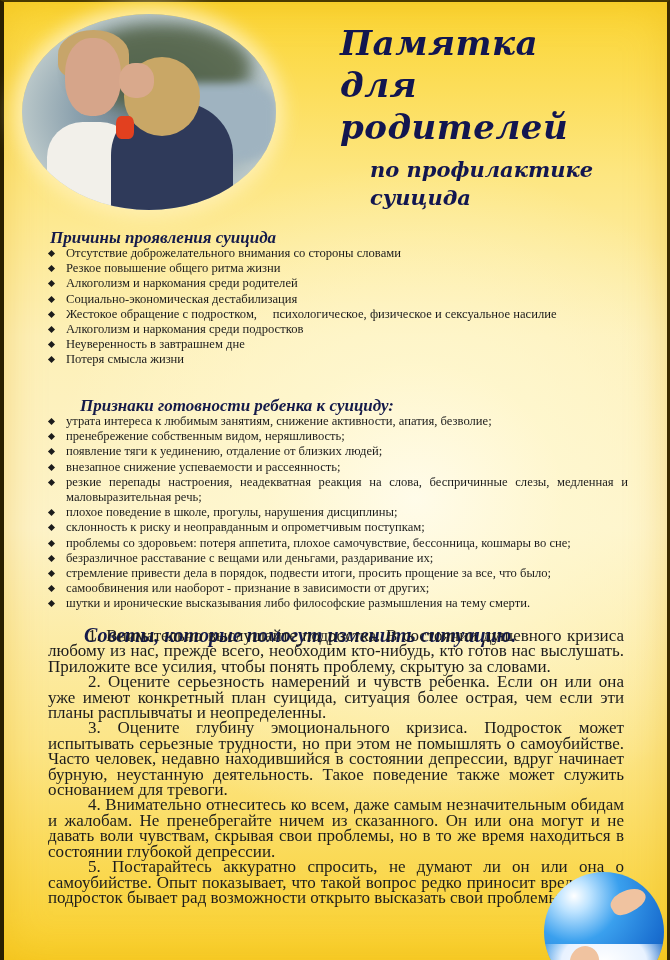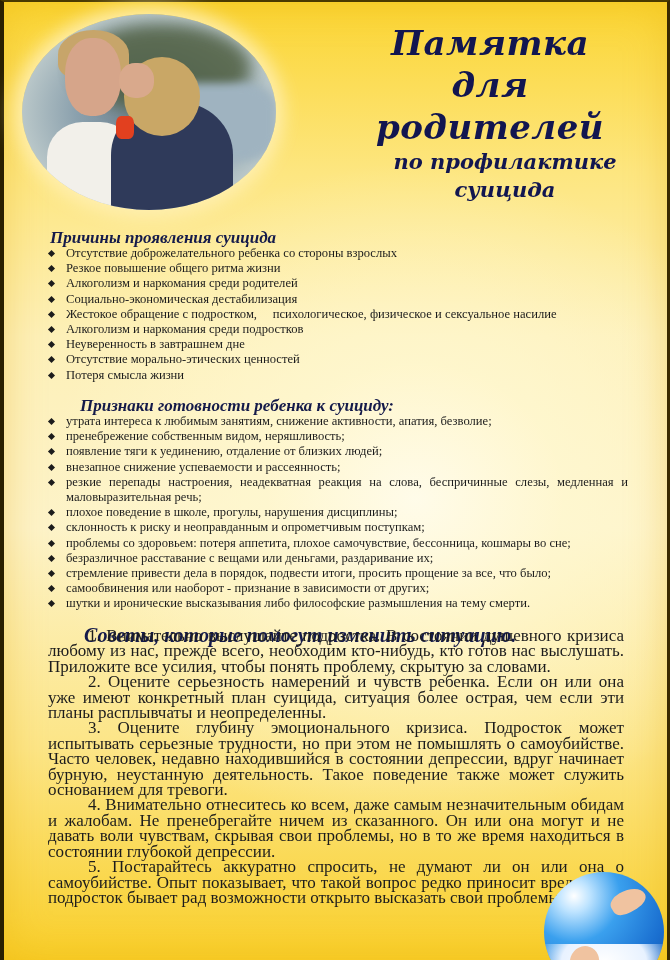--- a/index.html
+++ b/index.html
@@ -30,30 +30,30 @@
   .photo .bg-trees { position: absolute; left: 20%; top: 5%; width: 70%; height: 45%; background: #4b5a3a; border-radius: 50%; filter: blur(8px); opacity: .8; }
   .photo .car { position: absolute; left: 55%; top: 35%; width: 45%; height: 40%; background: #9fb3c0; border-radius: 30%; filter: blur(4px); }
   .photo .woman-shirt { position: absolute; left: 10%; top: 55%; width: 35%; height: 45%; background: #f2f0ea; border-radius: 40% 40% 0 0; }
   .photo .woman-head { position: absolute; left: 17%; top: 12%; width: 22%; height: 40%; background: #d6a58a; border-radius: 45%; }
   .photo .woman-hair { position: absolute; left: 14%; top: 8%; width: 28%; height: 25%; background: #c7a56a; border-radius: 50% 50% 30% 30%; }
   .photo .girl-hair { position: absolute; left: 40%; top: 22%; width: 30%; height: 40%; background: #c9a766; border-radius: 50%; }
   .photo .girl-body { position: absolute; left: 35%; top: 45%; width: 48%; height: 60%; background: #2f3a5a; border-radius: 45% 45% 0 0; }
   .photo .hand { position: absolute; left: 38%; top: 25%; width: 14%; height: 18%; background: #d9a98c; border-radius: 45%; }
   .photo .bracelet { position: absolute; left: 37%; top: 52%; width: 7%; height: 12%; background: #e2401f; border-radius: 30%; }
 
-  .title-block { position: absolute; left: 340px; top: 22px; width: 300px; text-align: center; }
+  .title-block { position: absolute; left: 340px; top: 22px; width: 300px; }
   .title-1, .title-2 {
     font-family: "DejaVu Serif", serif; font-style: italic; font-weight: bold;
     color: #121650; font-size: 34px; line-height: 42px; letter-spacing: 0.5px;
   }
   .title-3, .title-4 {
     font-family: "DejaVu Serif", serif; font-style: italic; font-weight: bold;
     color: #121650; font-size: 21px; line-height: 28px;
   }
-  .title-3 { margin-left: 30px; margin-top: 0; }
+  .title-3 { margin-left: 30px; margin-top: 8px; }
   .title-4 { margin-left: 30px; }
 
   .sec-head {
     position: absolute;
     font-family: "Liberation Serif", serif; font-style: italic; font-weight: bold;
     color: #141a4a; font-size: 17px;
   }
   ul.bullets { position: absolute; list-style: none; font-size: 12.6px; line-height: 15.2px; color: #1c1c1c; }
   ul.bullets li { position: relative; padding-left: 20px; }
   ul.bullets li .bullet {
@@ -91,28 +91,27 @@
 
 <div class="title-block">
   <div class="title-1">Памятка</div>
   <div class="title-2">для родителей</div>
   <div class="title-3">по профилактике</div>
   <div class="title-4">суицида</div>
 </div>
 
 <div class="sec-head" style="left:50px; top:228px;">Причины проявления суицида</div>
 <ul class="bullets" style="left:46px; top:246px; width:600px;">
-  <li><span class="bullet"></span><span>Отсутствие доброжелательного ребенка со стороны взрослых</span></li>
+  <li><span class="bullet"></span><span>Отсутствие доброжелательного внимания со стороны словами</span></li>
   <li><span class="bullet"></span><span>Резкое повышение общего ритма жизни</span></li>
   <li><span class="bullet"></span><span>Алкоголизм и наркомания среди родителей</span></li>
   <li><span class="bullet"></span><span>Социально-экономическая дестабилизация</span></li>
   <li style="white-space:pre;"><span class="bullet"></span><span>Жестокое обращение с подростком,     психологическое, физическое и сексуальное насилие</span></li>
   <li><span class="bullet"></span><span>Алкоголизм и наркомания среди подростков</span></li>
   <li><span class="bullet"></span><span>Неуверенность в завтрашнем дне</span></li>
-  <li><span class="bullet"></span><span>Отсутствие морально-этических ценностей</span></li>
   <li><span class="bullet"></span><span>Потеря смысла жизни</span></li>
 </ul>
 
 <div class="sec-head" style="left:80px; top:396px;">Признаки готовности ребенка к суициду:</div>
 <ul class="bullets" style="left:46px; top:414px; width:582px;">
   <li><span class="bullet"></span><span>утрата интереса к любимым занятиям, снижение активности, апатия, безволие;</span></li>
   <li><span class="bullet"></span><span>пренебрежение собственным видом, неряшливость;</span></li>
   <li><span class="bullet"></span><span>появление тяги к уединению, отдаление от близких людей;</span></li>
   <li><span class="bullet"></span><span>внезапное снижение успеваемости и рассеянность;</span></li>
   <li style="text-align:justify;"><span class="bullet"></span><span>резкие перепады настроения, неадекватная реакция на слова, беспричинные слезы, медленная и маловыразительная речь;</span></li>

